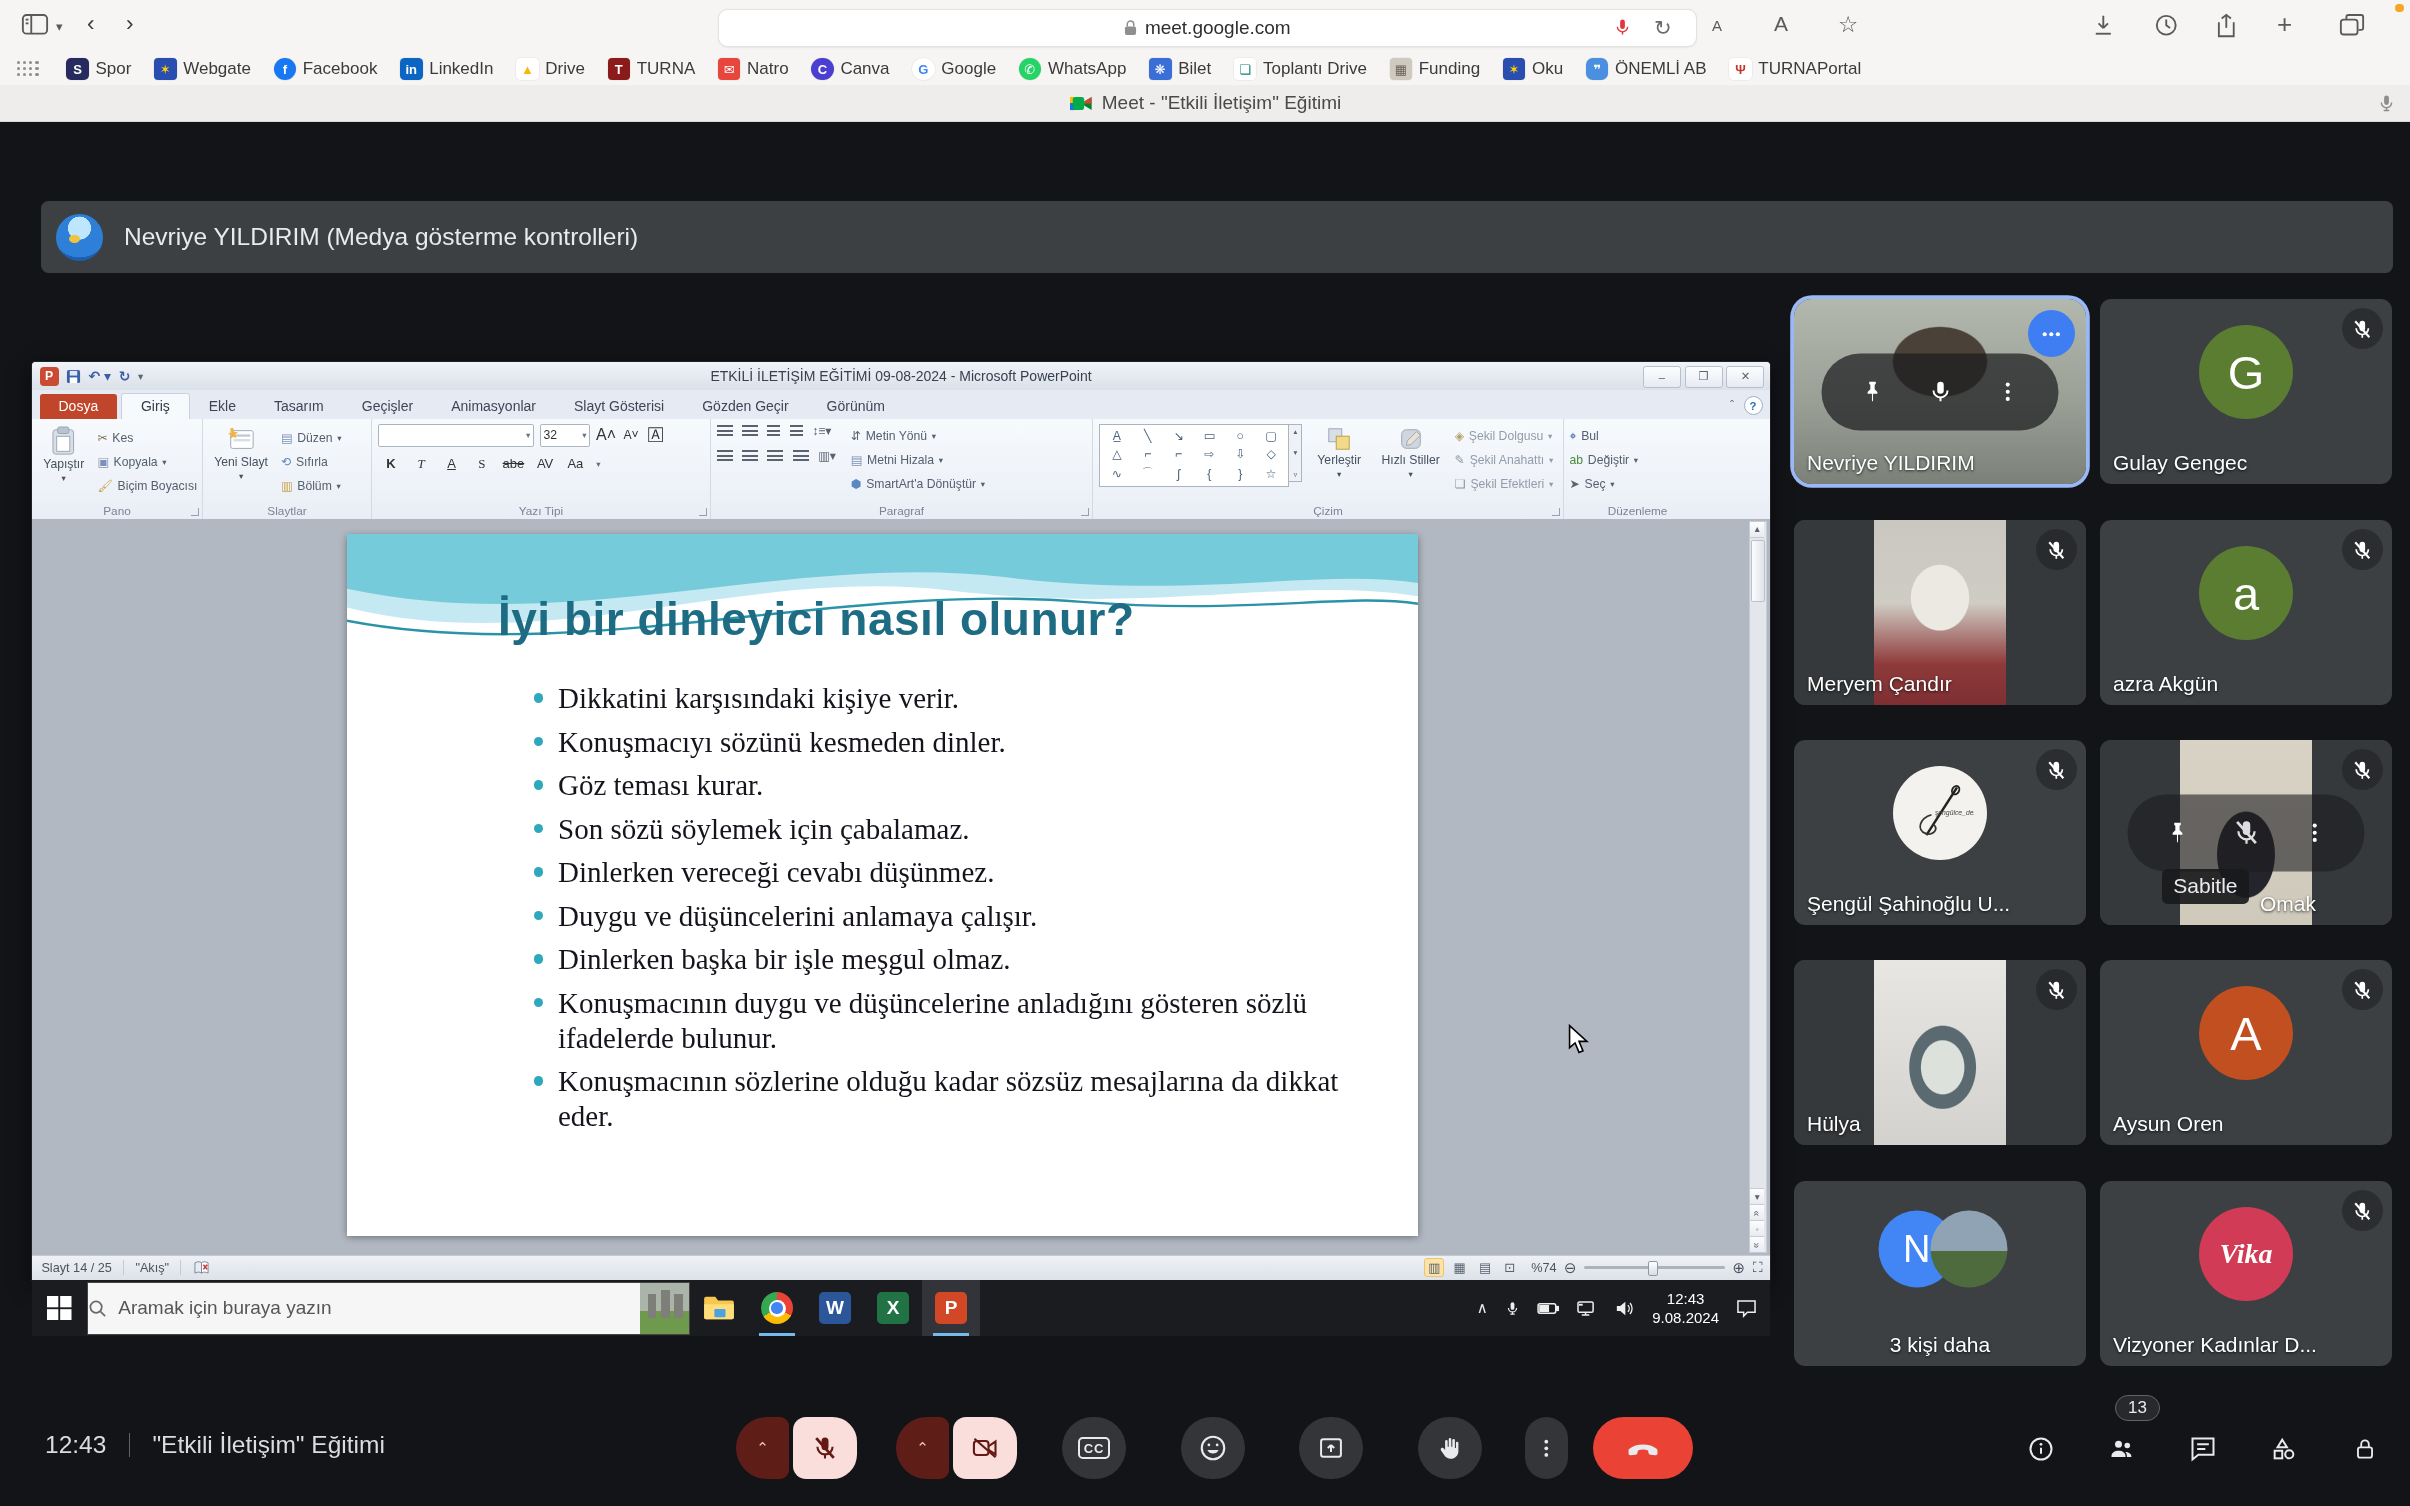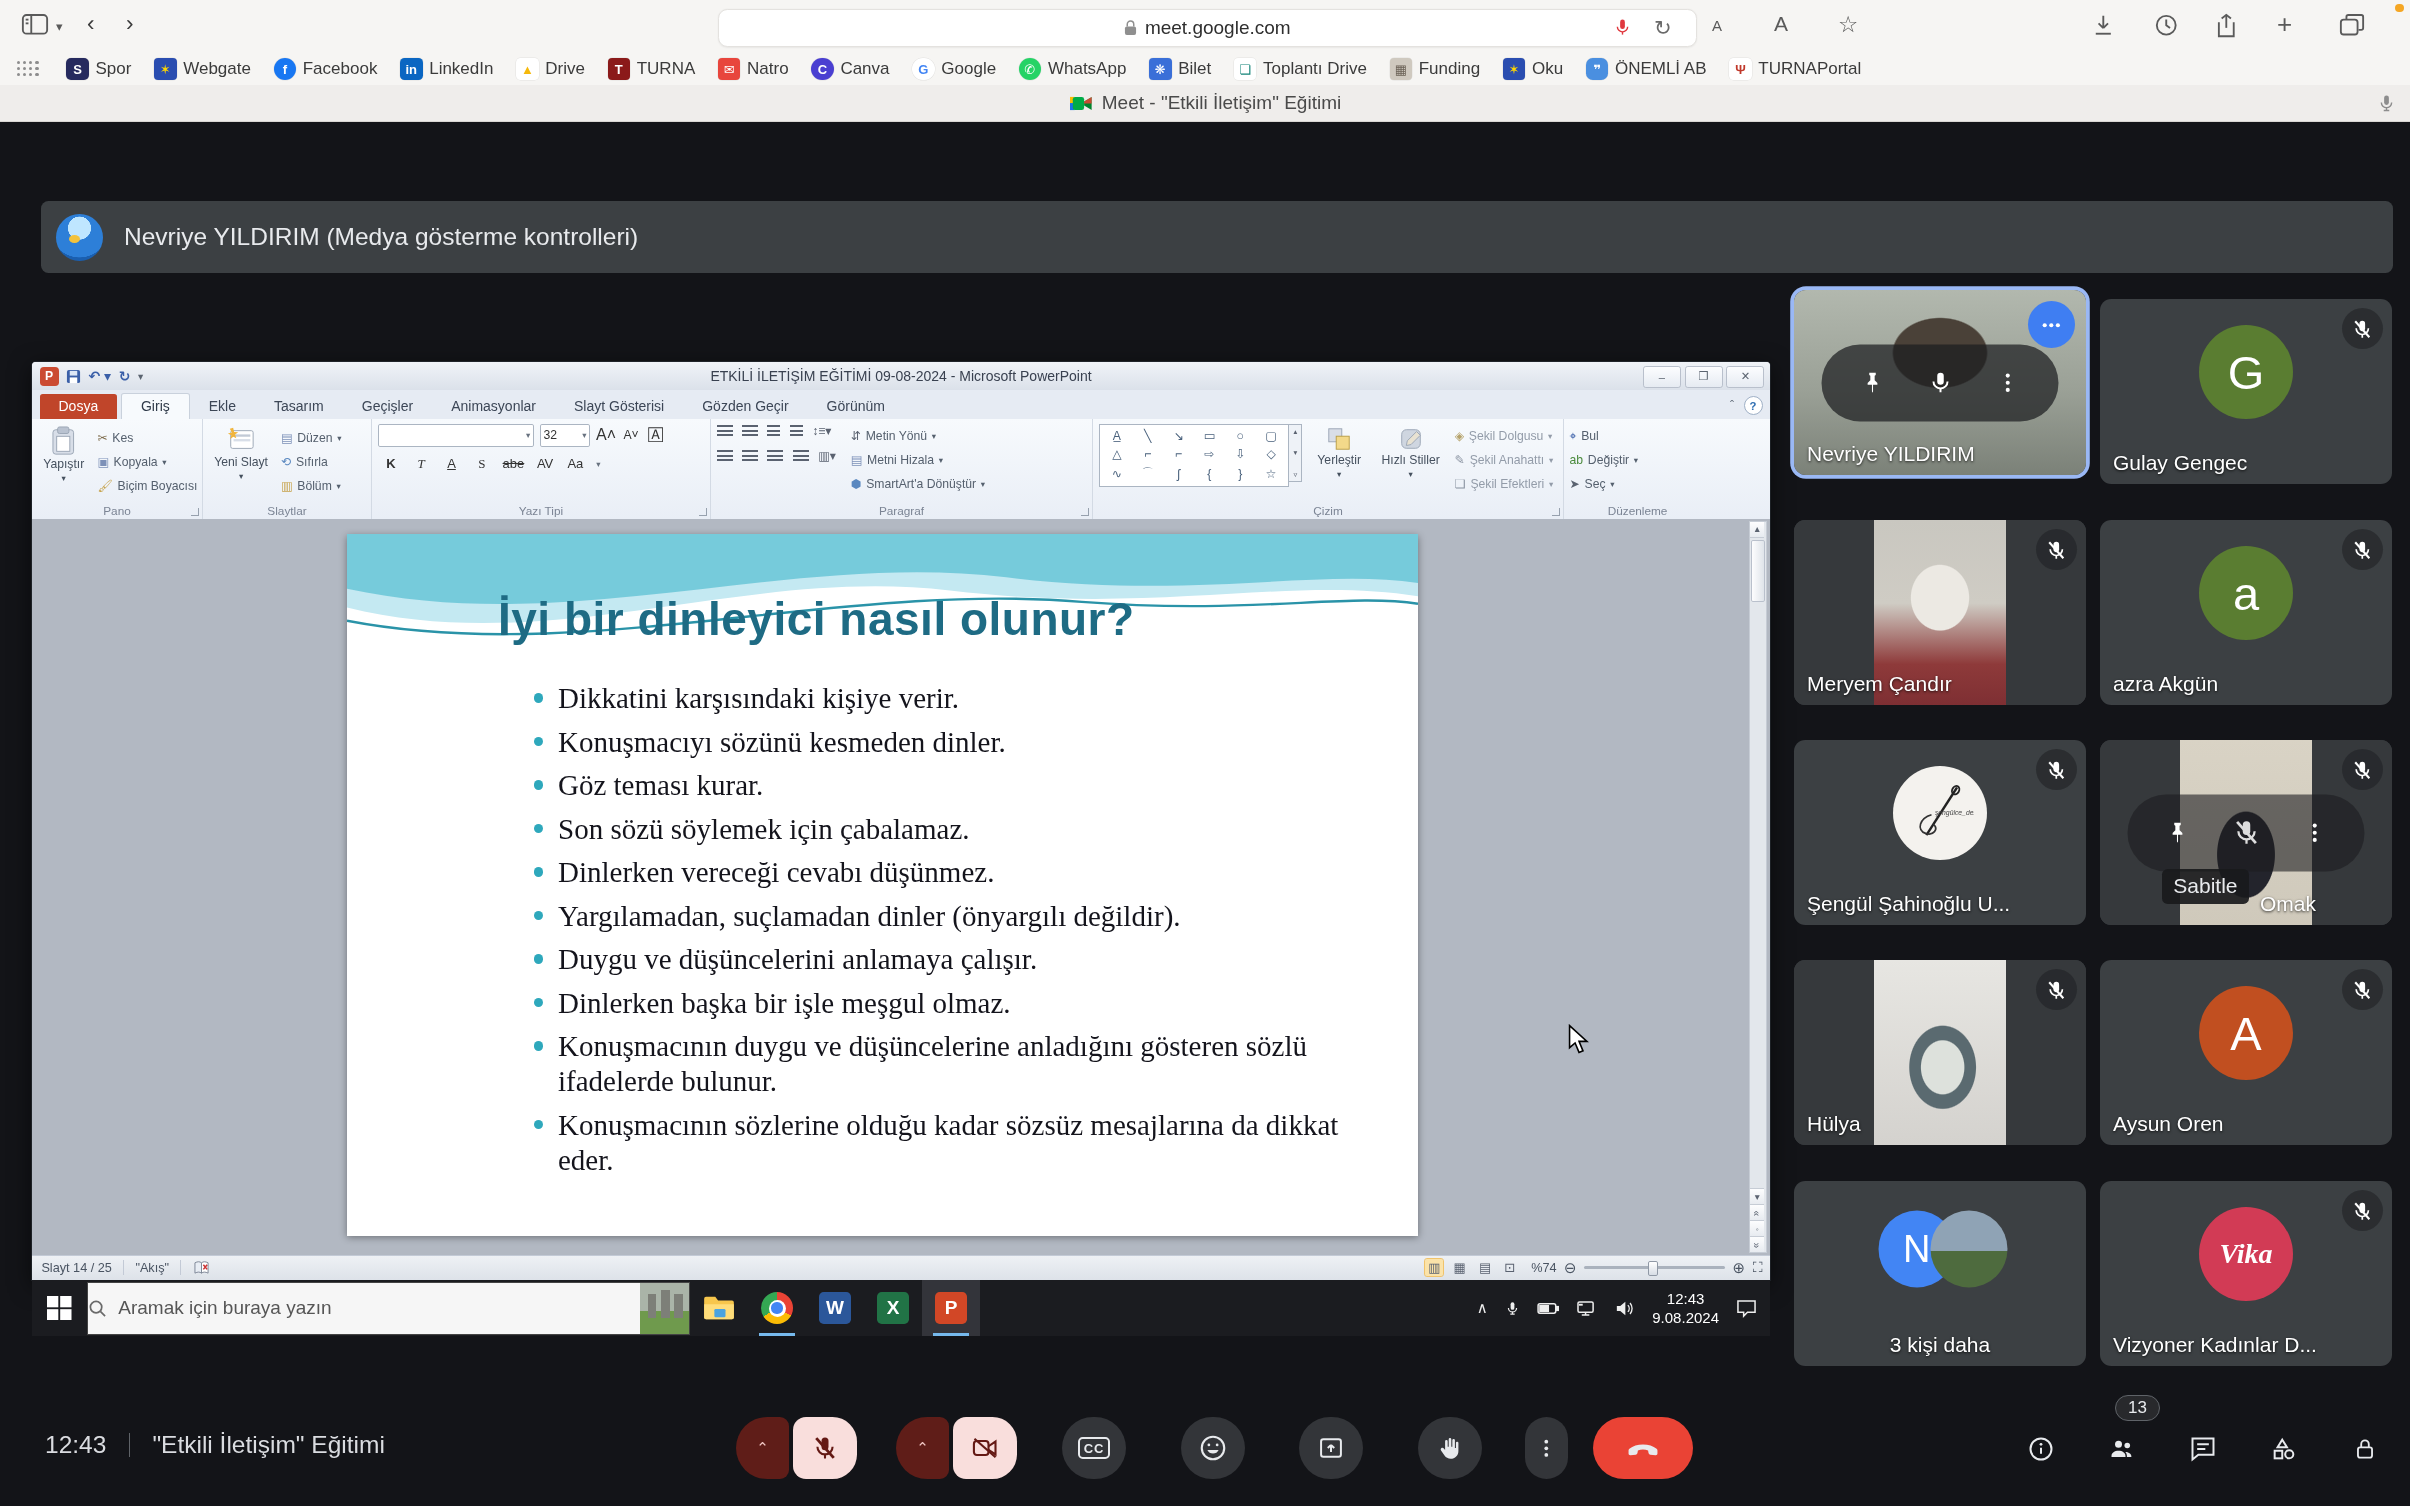--- a/index.html
+++ b/index.html
@@ -590,21 +590,20 @@
           <path d="M0 58 C 240 110 470 18 700 46 C 900 70 1030 36 1137 52 L1137 0 L0 0 Z" fill="#5cc0d3" opacity=".75"></path>
           <path d="M0 92 C 250 140 520 50 780 72 C 960 86 1060 62 1137 74" fill="none" stroke="#2a93a8" stroke-width="2.5"></path>
         </svg>
         <div class="sl-title">İyi bir dinleyici nasıl olunur?</div>
         <div class="bullets">
           <div class="bu">Dikkatini karşısındaki kişiye verir.</div>
           <div class="bu">Konuşmacıyı sözünü kesmeden dinler.</div>
           <div class="bu">Göz teması kurar.</div>
           <div class="bu">Son sözü söylemek için çabalamaz.</div>
           <div class="bu">Dinlerken vereceği cevabı düşünmez.</div>
-          <div class="bu">Yargılamadan, suçlamadan dinler (önyargılı değildir).</div>
           <div class="bu">Duygu ve düşüncelerini anlamaya çalışır.</div>
           <div class="bu">Dinlerken başka bir işle meşgul olmaz.</div>
           <div class="bu">Konuşmacının duygu ve düşüncelerine anladığını gösteren sözlü ifadelerde bulunur.</div>
           <div class="bu">Konuşmacının sözlerine olduğu kadar sözsüz mesajlarına da dikkat eder.</div>
         </div>
       </div>
 
       <div class="vsb">
         <div class="btn">▲</div>
         <div class="thumb"></div>
@@ -727,21 +726,21 @@
         <div>9.08.2024</div>
       </div>
       <span>
         <svg width="21" height="19" viewBox="0 0 22 20" fill="none" stroke="currentColor" stroke-width="1.6">
             <path d="M2 2h18v12h-8l-4 4v-4H2z"></path>
           </svg>
       </span>
     </div>
   </div>
 
-  <div class="tile" style="left:1794px;top:290px;box-shadow:0 0 0 3.8px #9ab8f5;border-radius:12px">
+  <div class="tile" style="left:1794px;top:299px;box-shadow:0 0 0 3.8px #9ab8f5;border-radius:18px">
     <div class="abs" style="inset:0;background:
       radial-gradient(ellipse 89px 66px at 50% 34%, #4a4138 0 52%, transparent 54%),
       linear-gradient(180deg,#b2b8ae 0%,#9aa096 55%,#7b8178 100%)"></div>
     <div class="ctrlpill">
       <span>
         <svg width="26" height="26" viewBox="0 0 24 24" fill="currentColor">
             <path d="M9 3h6v2l-1 .8V10l2.5 2.5V14h-4v6.2L12 21.5l-.5-1.3V14h-4v-1.5L10 10V5.8L9 5z"></path>
           </svg>
       </span>
       <span>

